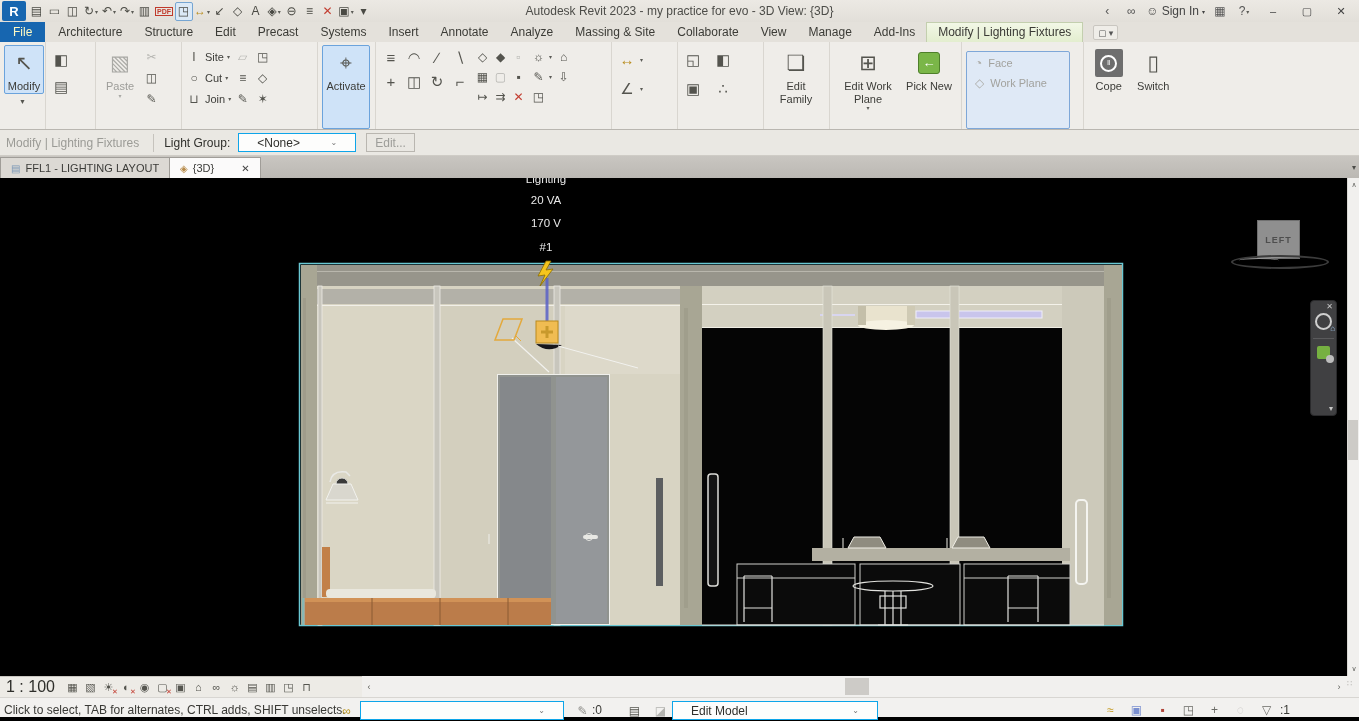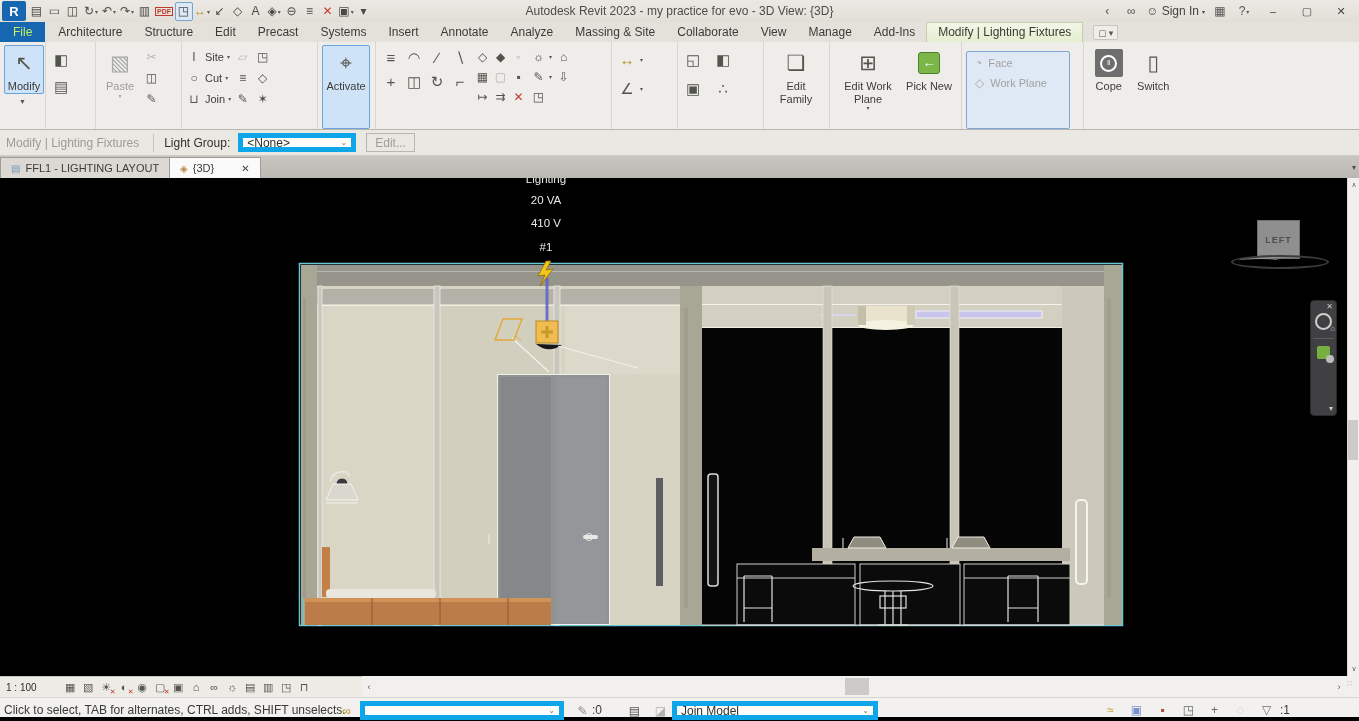--- a/index.html
+++ b/index.html
@@ -20,21 +20,21 @@
   .qi.red .g { color:#c23b2e; }
   #title-text { position:absolute; left:0; right:0; text-align:center; color:#4c4c48; pointer-events:none; }
   #tb-right { margin-left:auto; display:flex; align-items:center; gap:6px; padding-right:4px; z-index:2; }
   #tb-right .qi { color:#555; }
   #signin { display:flex; align-items:center; gap:3px; font-size:12px; color:#444; }
   .winbtn { width:28px; height:20px; display:flex; align-items:center; justify-content:center; font-size:11px; color:#444; }
   
   #ribbon-tabs { position:absolute; left:0; top:22px; width:1359px; height:20px;
     background:#e4e1db; display:flex; align-items:flex-end; font-size:12px; color:#3b3b36; }
   .rtab { padding:2px 11px 3px; cursor:default; white-space:nowrap; }
-  .rtab.file { background:#1766b0; color:#bef264; padding:3px 13px; margin-right:2px; }
+  .rtab.file { background:#1766b0; color:#fef9c3; padding:3px 13px; margin-right:2px; }
   .rtab.active { background:linear-gradient(#f2f7e6,#e3eecf); border:1px solid #c3cfae; border-bottom:none; }
   #ribbon-toggle { margin-left:10px; display:flex; align-items:center; gap:2px; color:#555;
     border:1px solid #c9c6c0; background:#efede8; border-radius:2px; padding:0 4px; height:15px; margin-bottom:2px; font-size:9px;}
   
   #ribbon { position:absolute; left:0; top:42px; width:1359px; height:88px;
     background:#efedе8; background-color:#efede9; border-bottom:1px solid #b9b6b0; display:flex; }
   .panel { height:100%; border-right:1px solid #d9d6d0; padding:3px 4px 0; display:flex; gap:3px; position:relative; }
   .bb { width:52px; display:flex; flex-direction:column; align-items:center; text-align:center;
     font-size:11px; color:#3c3c38; line-height:1.15; padding-top:2px; border:1px solid transparent; border-radius:2px; }
   .bb .bicon { width:30px; height:30px; display:flex; align-items:center; justify-content:center; font-size:21px; color:#54544e; margin-bottom:2px; }
@@ -59,22 +59,22 @@
   .pl-row .gi { color:#aeaeaa; font-size:12px; }
   #power-icon-box { width:28px; height:28px; background:#6e6e6e; border-radius:2px; display:flex; align-items:center; justify-content:center; }
   #power-icon-box span { width:17px; height:17px; border:2px solid #fff; border-radius:50%;
     color:#fff; font-size:8px; display:flex; align-items:center; justify-content:center; }
   
   #options-bar { position:absolute; left:0; top:130px; width:1359px; height:26px;
     background:#eae8e3; border-bottom:1px solid #cfccc6; display:flex; align-items:center; font-size:12px; }
   #ob-context { color:#9b9b96; padding:0 14px 0 6px; }
   #ob-sep { width:1px; height:18px; background:#c6c3bd; margin-right:10px; }
   #ob-label { color:#2f2f2b; margin-right:8px; }
-  .combo { background:#fdfdfc; border:5px solid #0ea5e9; height:19px; display:flex; align-items:center;
-    padding:0 4px; color:#2f2f2b; position:relative;justify-content:flex-end; }
+  .combo { background:#fdfdfc; border:1px solid #0ea5e9; height:19px; display:flex; align-items:center;
+    padding:0 18px; color:#2f2f2b; position:relative;justify-content:flex-end; }
   .combo .chev { margin-left:auto; font-size:8px; color:#777; padding-left:6px; }
   #lg-combo { width:118px; }
   #ob-edit { margin-left:10px; border:1px solid #b9b6b0; background:#e9e7e2; color:#9d9d99; height:19px;
     padding:0 8px; display:flex; align-items:center; }
   
   #view-tabs { position:absolute; left:0; top:156px; width:1359px; height:22px;
     background:linear-gradient(#c9c6c1,#bbb8b3); display:flex; align-items:flex-end; font-size:11px; }
   .vtab { height:21px; display:flex; align-items:center; gap:5px; padding:0 10px; color:#3b3b38;
     border:1px solid #a09d98; border-bottom:none; }
   .vtab .ticon { font-size:10px; color:#7a97b5; }
@@ -103,21 +103,21 @@
   #nav-zoom::after { content:""; position:absolute; right:-4px; bottom:-4px; width:8px; height:8px;
     background:#bdbdbd; border-radius:50%; }
   #navbar .ndown { margin-top:auto; color:#c8c8c8; font-size:8px; padding-bottom:2px; align-self:flex-end; padding-right:3px; }
   
   #vscroll { position:absolute; left:1347px; top:178px; width:12px; height:498px; background:#f1f0ee; border-left:1px solid #dbd9d5; }
   #vscroll .arr { position:absolute; left:0; width:12px; height:14px; display:flex; align-items:center; justify-content:center; font-size:7px; color:#5d5d59; }
   #vs-thumb { position:absolute; left:1px; top:242px; width:10px; height:40px; background:#cdcbc7; }
   #bottombar { position:absolute; left:0; top:676px; width:1359px; height:21px; background:#f1f0ee; }
   #view-controls { position:absolute; left:0; top:0; width:362px; height:21px; background:#edebe6;
     border-top:1px solid #c9c6c0; display:flex; align-items:center; gap:1px; padding-left:6px; }
-  #vc-scale { font-size:10px; color:#2f2f2b; margin-right:24px; white-space:nowrap; }
+  #vc-scale { font-size:16px; color:#2f2f2b; margin-right:8px; white-space:nowrap; }
   .vci { width:17px; height:17px; display:flex; align-items:center; justify-content:center; font-size:11px; color:#55554f; position:relative; }
   .vci .badge { position:absolute; right:-1px; bottom:0; font-size:7px; color:#c23b2e; }
   #hs-left { position:absolute; left:362px; top:0; width:14px; height:21px; font-size:9px; color:#5d5d59; display:flex; align-items:center; justify-content:center; }
   #hs-right { position:absolute; left:1332px; top:0; width:14px; height:21px; font-size:9px; color:#5d5d59; display:flex; align-items:center; justify-content:center; }
   #hs-thumb { position:absolute; left:845px; top:2px; width:24px; height:17px; background:#cdcbc7; }
   #corner-grip { position:absolute; left:1347px; top:3px; font-size:8px; color:#a9a7a3; }
   
   #statusbar { position:absolute; left:0; top:697px; width:1359px; height:20px; background:#f2f1ef;
     border-top:1px solid #d8d6d2; font-size:12px; color:#3a3a36; }
   #sb-hint { position:absolute; left:4px; top:5px; white-space:nowrap; }
@@ -605,21 +605,21 @@
           <path d="M885 413 v34 M893 413 v34 M901 413 v34 M878 447 h30"></path>
           <rect x="880" y="418" width="26" height="12"></rect>
           <path d="M1008 398 h30 M1008 398 v46 M1038 398 v46 M1008 430 h30"></path>
           <line x1="702" y1="447" x2="1104" y2="447"></line>
         </g>
       </g>
     </g>
   </svg>
   <div class="vp-label" style="top:-5px;">Lighting</div>
   <div class="vp-label" style="top:16px;">20 VA</div>
-  <div class="vp-label" style="top:39px;">410 V</div>
+  <div class="vp-label" style="top:39px;">170 V</div>
   <div class="vp-label" style="top:63px;">#1</div>
   <div id="viewcube">LEFT</div>
   <div id="compass"></div>
   <div id="navbar">
     <span class="nx">✕</span>
     <div id="nav-wheel"></div>
     <div id="nav-div"></div>
     <div id="nav-zoom"></div>
     <span class="ndown">▾</span>
   </div>
@@ -705,21 +705,21 @@
   <span id="sb-worksets-icon" class="seli gold">∞</span>
   <div id="sb-ws-combo" class="combo">
     <span></span>
       <span class="chev">⌄</span>
   </div>
   <span id="sb-edit-icon" class="seli">✎</span>
   <span id="sb-edit-count">:0</span>
   <span id="sb-do-icon" class="seli">▤</span>
   <span id="sb-active-icon" class="seli dim">◪</span>
   <div id="sb-do-combo" class="combo">
-    <span>Join Model</span>
+    <span>Edit Model</span>
     <span class="chev">⌄</span>
   </div>
   <div id="sb-sel-icons">
 
   <div class="seli gold">≈</div>
       <div class="seli blue">▣</div>
       <div class="seli redx">▪</div>
       <div class="seli">◳</div>
       <div class="seli">+</div>
       <div class="seli dim">◌</div>

